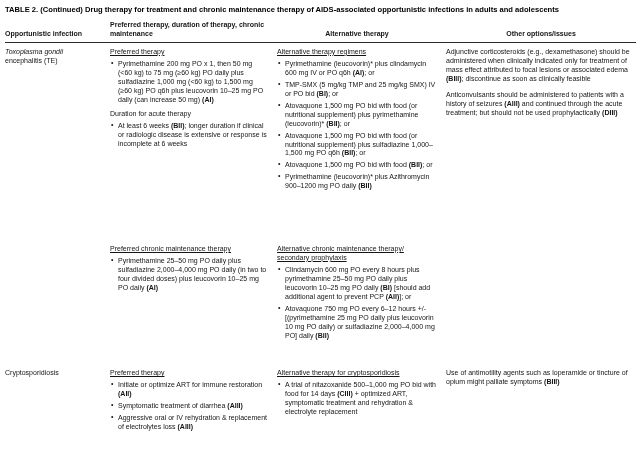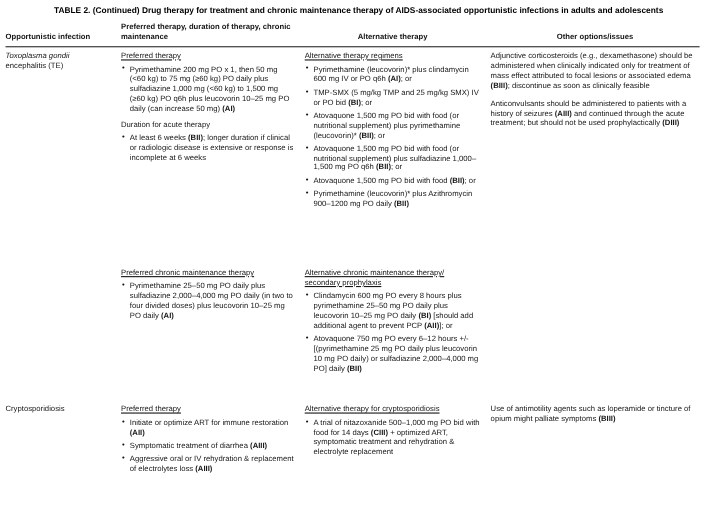--- a/index.html
+++ b/index.html
@@ -4,21 +4,21 @@
 <style>
   html, body { margin: 0; padding: 0; background: #ffffff; }
   body {
     width: 641px; height: 470px; overflow: hidden;
     font-family: "Liberation Sans", sans-serif;
     color: #151515; font-size: 7px; line-height: 1.28;
   }
   .page { padding: 5px 5px 0 5px; }
   .title {
     font-size: 7.6px; font-weight: bold; line-height: 1.32;
-    margin-bottom: 6px; color: #000; margin-left: 44px;
+    margin-bottom: 6px; color: #000;
   }
   .grid {
     display: grid;
     grid-template-columns: 96px 158px 160px 1fr;
     column-gap: 9px;
   }
   .thead {
     align-items: end;
     border-bottom: 1px solid #2a2a2a;
     padding-bottom: 3px;

